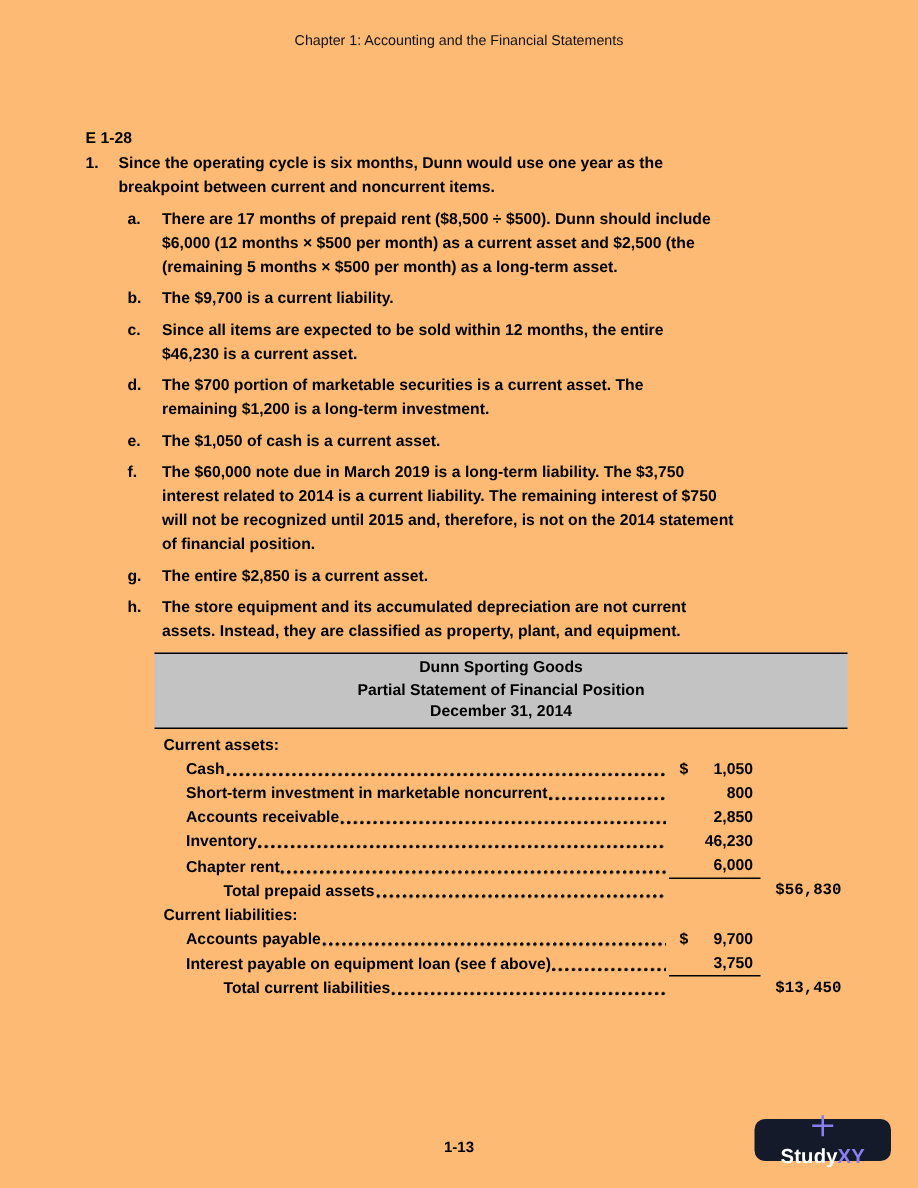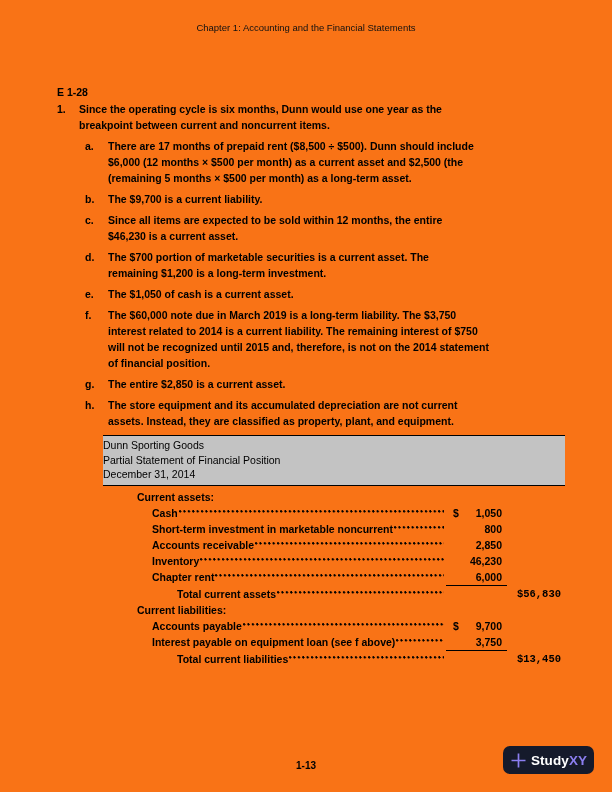--- a/index.html
+++ b/index.html
@@ -1,20 +1,20 @@
 <!DOCTYPE html>
 <html><head>
 <meta charset="utf-8">
 <style>
   html, body { margin: 0; padding: 0; background: #fff; }
   .page {
     position: relative;
     width: 612px;
     height: 792px;
-    background: #f97316;
+    background: #fdba74;
     font-family: "Liberation Sans", sans-serif;
     color: #000;
     overflow: hidden;
   }
   .chapter-header {
     position: absolute;
     top: 22px;
     left: 0;
     right: 0;
     text-align: center;
@@ -42,33 +42,32 @@
   
   .statement {
     margin-left: 46px;
     margin-top: 6px;
     width: 462px;
   }
   .stmt-header {
     background: #c3c3c3;
     border-top: 1.5px solid #000;
     border-bottom: 1.5px solid #000;
-    text-align: left;
-    font-weight: normal;
+    text-align: center;
+    font-weight: bold;
     padding: 2px 0 3px 0;
   }
   .stmt-header div { line-height: 14.5px; }
   .stmt-body { padding-top: 3px; }
   .stmt-row {
     display: flex;
-    align-items: center;
+    align-items: flex-end;
     line-height: 16px;
     padding-right: 4px;
     font-weight: bold;
-    margin-left: 28px;
   }
   .stmt-row .label { white-space: nowrap; flex: 0 0 auto; }
   .ind0 .label { padding-left: 6px; }
   .ind1 .label { padding-left: 21px; }
   .ind2 .label { padding-left: 46px; }
   .leader {
     flex: 1 1 auto;
     height: 3px;
     margin: 0 2px 3px 1px;
     background-image: radial-gradient(circle at 1.1px 1.4px, #000 1px, transparent 1.35px);
@@ -237,21 +236,21 @@
           <span class="label">Chapter rent</span>
           <span class="leader"></span>
           <span class="col1 ul">
               <span></span>
               <span>6,000</span>
             </span>
           <span class="col2"></span>
         </div>
 
         <div class="stmt-row ind2">
-          <span class="label">Total current assets</span>
+          <span class="label">Total prepaid assets</span>
           <span class="leader"></span>
           <span class="col1">
               <span></span>
               <span></span>
             </span>
           <span class="col2">$56,830</span>
         </div>
 
         <div class="stmt-row ind0">
           <span class="label">Current liabilities:</span>
@@ -287,21 +286,21 @@
             </span>
           <span class="col2">$13,450</span>
         </div>
 
       </div>
     </div>
   </div>
 
   <div class="page-number">1-13</div>
 
-  <div class="brand-badge" id="brand-badge" style="background: rgb(21, 26, 43);">
+  <div class="brand-badge" id="brand-badge" style="background: rgb(21, 26, 43); flex-direction: column;">
     <span class="plus">
       <svg width="17" height="17" viewBox="0 0 17 17" aria-hidden="true">
         <path d="M8.5 1.5 V15.5 M1.5 8.5 H15.5" stroke="#8b7ef0" stroke-width="1.7" fill="none"></path>
       </svg>
     </span>
     <span class="brand-text"><span class="primary">Study</span><span class="accent" id="brand-accent" style="color: rgb(139, 126, 240);">XY</span></span>
   </div>
 
 </div>
 

